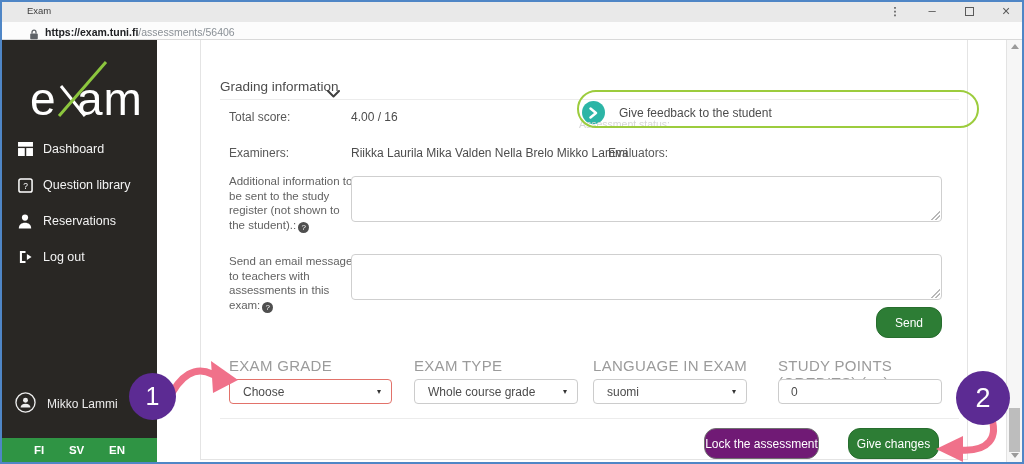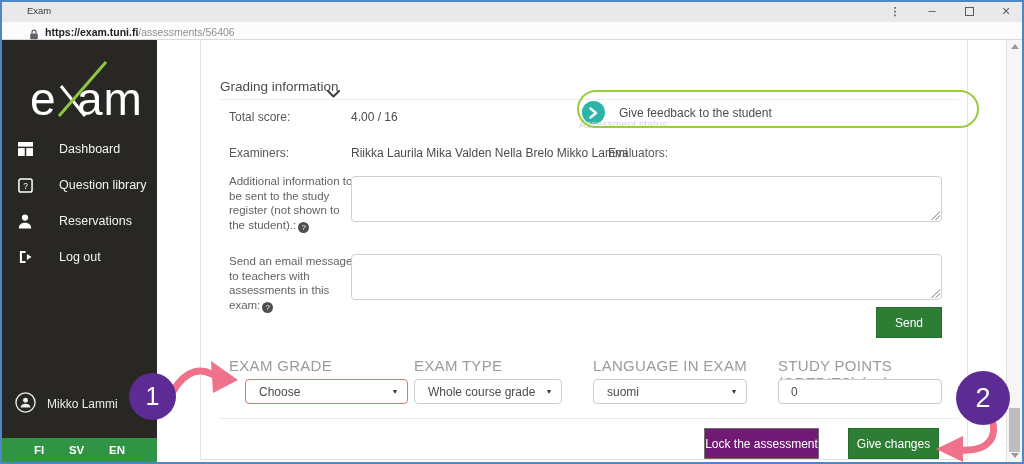--- a/index.html
+++ b/index.html
@@ -24,21 +24,21 @@
   .url-path { color: #8a9096; }
 
   
   .sidebar { position: absolute; left: 0; top: 40px; width: 157px; height: 398px; background: #292724; z-index: 4; }
   .logo { position: absolute; left: 30px; top: 16px; width: 118px; height: 64px; color: #fff; }
   .logo-e, .logo-am { position: absolute; bottom: 2px; font-size: 46px; line-height: 0.8; letter-spacing: 1px; }
   .logo-e { left: 0; }
   .logo-am { left: 47px; }
   .logo-x { position: absolute; left: 18px; top: 0; }
   .nav { position: absolute; left: 0; top: 97px; width: 100%; }
-  .nav-item { height: 24px; margin-bottom: 12px; display: flex; align-items: center; padding-left: 17px; gap: 26px; color: #f3f3f3; font-size: 12.5px; cursor: pointer; }
+  .nav-item { height: 24px; margin-bottom: 12px; display: flex; align-items: center; padding-left: 17px; gap: 10px; color: #f3f3f3; font-size: 12.5px; cursor: pointer; }
   .nav-icon { width: 16px; height: 16px; display: flex; align-items: center; justify-content: center; }
   .user-row { position: absolute; left: 0; top: 352px; width: 100%; display: flex; align-items: center; gap: 11px; padding-left: 15px; color: #ececec; font-size: 12px; }
   .langbar { position: absolute; left: 0; top: 438px; width: 157px; height: 24px; background: #2f9444; display: flex; align-items: center; justify-content: space-between; padding: 0 32px 0 34px; color: #fff; font-size: 11.5px; font-weight: bold; z-index: 4; }
   .langbar span { cursor: pointer; }
 
   
   .card { position: absolute; left: 200px; top: 40px; width: 768px; height: 420px; background: #fff; border: 1px solid #e4e4e4; border-top: none; z-index: 3; }
   .section-title { position: absolute; left: 19px; top: 39px; font-size: 13.5px; color: #4c4c4c; }
   .section-chevron { position: absolute; left: 126px; top: 44px; cursor: pointer; }
   .divider { position: absolute; left: 19px; width: 739px; height: 1px; background: #ececec; }
@@ -47,30 +47,30 @@
   .val { position: absolute; font-size: 12px; color: #4c4c4c; }
   .feedback-circle { position: absolute; left: 381px; top: 61px; width: 23px; height: 23px; border-radius: 50%; background: #2cb5a6; display: flex; align-items: center; justify-content: center; cursor: pointer; }
   .feedback-label { position: absolute; left: 418px; top: 66px; font-size: 12px; color: #4c4c4c; cursor: pointer; }
   .status-label { position: absolute; left: 378px; top: 78px; font-size: 10.5px; color: #d6d6d6; }
   .wrap-label { position: absolute; left: 28px; width: 126px; font-size: 11.5px; line-height: 14.6px; color: #636363; }
   .help-icon { display: inline-block; width: 11px; height: 11px; border-radius: 50%; background: #4f4f4f; color: #fff; font-size: 8px; line-height: 11px; text-align: center; margin-left: 2px; vertical-align: -1px; }
   .ta-wrap { position: absolute; left: 150px; width: 591px; height: 46px; }
   .ta-wrap textarea { width: 100%; height: 100%; border: 1px solid #cfcfcf; border-radius: 4px; resize: none; outline: none; font-family: "Liberation Sans", sans-serif; }
   .resize-handle { position: absolute; right: 2px; bottom: 2px; width: 9px; height: 9px; background:
     linear-gradient(135deg, transparent 48%, #b8b8b8 48%, #b8b8b8 56%, transparent 56%, transparent 72%, #b8b8b8 72%, #b8b8b8 80%, transparent 80%); cursor: nwse-resize; }
-  .btn { position: absolute; height: 31px; border-radius: 0; display: flex; align-items: center; justify-content: center; font-size: 12px; color: #fff; cursor: pointer; border: 1px solid transparent; }
+  .btn { position: absolute; height: 31px; border-radius: 12px; display: flex; align-items: center; justify-content: center; font-size: 12px; color: #fff; cursor: pointer; border: 1px solid transparent; }
   .btn-send { left: 675px; top: 267px; width: 66px; background: #2d7d35; border-color: #276d2e; }
   .btn-lock { left: 503px; top: 388px; width: 115px; background: #701a75; border-color: #707070; }
   .btn-save { left: 647px; top: 388px; width: 91px; background: #2d7d35; border-color: #276d2e; }
   .field-label { position: absolute; top: 317px; font-size: 15px; letter-spacing: 0.3px; color: #9b9b9b; }
   .fl1 { left: 28px; } .fl2 { left: 213px; } .fl3 { left: 392px; } .fl4 { left: 577px; }
   .select { position: absolute; top: 339px; height: 25px; border: 1px solid #cccccc; border-radius: 4px; background: #fff; display: flex; align-items: center; font-size: 12px; color: #4c4c4c; padding: 0 10px 0 13px; cursor: pointer; }
   .select .caret { margin-left: auto; font-size: 8px; color: #333; }
-  .sel-grade { left: 28px; width: 163px; border-color: #e2726a; margin-left: 16px; }
-  .sel-type { left: 213px; width: 148px; }
+  .sel-grade { left: 28px; width: 163px; border-color: #e2726a; }
+  .sel-type { left: 213px; width: 164px; }
   .sel-lang { left: 392px; width: 154px; }
   .points-input { position: absolute; left: 577px; top: 339px; width: 164px; height: 25px; border: 1px solid #cccccc; border-radius: 4px; font-size: 12px; color: #4c4c4c; padding: 0 12px; font-family: "Liberation Sans", sans-serif; outline: none; }
 
   
   .scrollbar { position: absolute; left: 1006px; top: 40px; width: 16px; height: 422px; background: #f6f6f6; border-left: 1px solid #e3e3e3; z-index: 4; }
   .sb-arrow { position: absolute; left: 4px; width: 0; height: 0; border-left: 4px solid transparent; border-right: 4px solid transparent; cursor: pointer; }
   .sb-up { top: 4px; border-bottom: 5px solid #9a9a9a; }
   .sb-down { bottom: 4px; border-top: 5px solid #9a9a9a; }
   .sb-thumb { position: absolute; left: 2px; top: 368px; width: 11px; height: 44px; background: #bdbdbd; cursor: pointer; }
 

